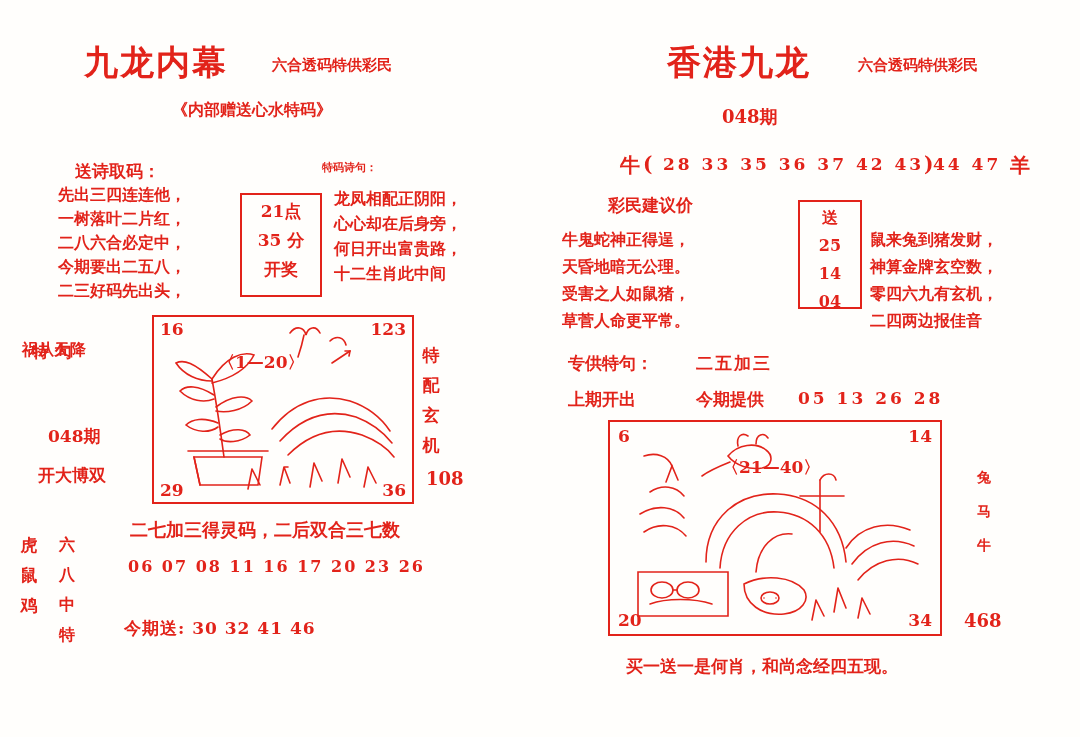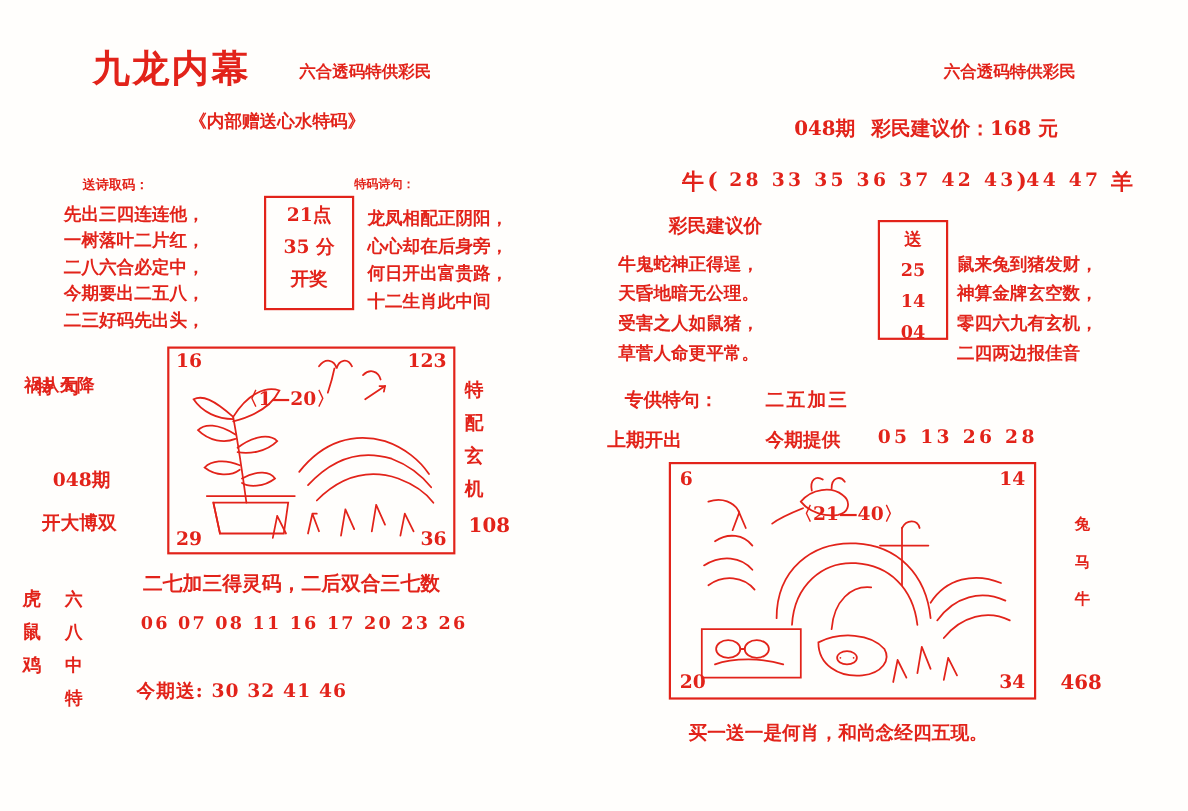--- a/index.html
+++ b/index.html
@@ -39,24 +39,24 @@
     font-weight:bold;
   }
   .box{
     border:2px solid #e2231a;
   }
   
   #l-title{position:absolute;left:84px;top:40px;font-size:34px;}
   #l-slogan{position:absolute;left:272px;top:56px;font-size:15px;}
   #l-quote{position:absolute;left:172px;top:100px;font-size:16px;}
 
-  #l-poem-head{position:absolute;left:75px;top:160px;font-size:12px;}
+  #l-poem-head{position:absolute;left:75px;top:160px;font-size:17px;}
   #l-poem{position:absolute;left:58px;top:183px;font-size:16px;line-height:24px;}
 
-  #l-draw-box{position:absolute;left:240px;top:178px;width:78px;height:100px;}
+  #l-draw-box{position:absolute;left:240px;top:193px;width:78px;height:100px;}
   #l-draw-box .ln{font-size:17px;line-height:25px;text-align:center;padding-top:4px;}
 
   #l-tema-head{position:absolute;left:322px;top:160px;font-size:11px;}
   #l-tema{position:absolute;left:334px;top:186px;font-size:16px;line-height:25px;}
 
   #l-teju{position:absolute;left:32px;top:312px;font-size:17px;margin-top:28px;}
   #l-teju2{position:absolute;left:22px;top:340px;font-size:16px;}
   #l-period{position:absolute;left:48px;top:425px;font-size:17px;}
   #l-period2{position:absolute;left:38px;top:464px;font-size:17px;}
 
@@ -93,21 +93,21 @@
   #r-poem-head{position:absolute;left:68px;top:194px;font-size:17px;}
   #r-poem{position:absolute;left:22px;top:226px;font-size:16px;line-height:27px;}
 
   #r-song-box{position:absolute;left:258px;top:200px;width:60px;height:105px;}
   #r-song-box .ln{font-size:16px;line-height:25px;text-align:center;padding-top:3px;}
 
   #r-right-poem{position:absolute;left:330px;top:226px;font-size:16px;line-height:27px;}
 
   #r-zg{position:absolute;left:28px;top:352px;font-size:17px;}
   #r-zgv{position:absolute;left:156px;top:352px;font-size:17px;letter-spacing:2px;}
-  #r-prev{position:absolute;left:12px;top:388px;font-size:17px;}
+  #r-prev{position:absolute;left:28px;top:388px;font-size:17px;}
   #r-cur{position:absolute;left:156px;top:388px;font-size:17px;}
   #r-curnums{position:absolute;left:258px;top:388px;font-size:17px;letter-spacing:3px;}
 
   #r-pic{position:absolute;left:68px;top:420px;width:330px;height:212px;}
   #r-pic .corner{position:absolute;font-size:17px;}
   #rp1{left:8px;top:4px;}
   #rp2{right:8px;top:4px;}
   #rp3{left:8px;bottom:4px;}
   #rp4{right:8px;bottom:4px;}
   #rp-cc{left:112px;top:34px;font-size:15px;}
@@ -206,23 +206,23 @@
       <div class="corner hand red" id="l-cc">〈1—20〉</div>
     </div>
 
     <div id="l-line1" class="hand red">二七加三得灵码，二后双合三七数</div>
     <div id="l-nums" class="num red">06  07  08  11  16  17  20  23  26</div>
     <div id="l-send" class="hand red">今期送:  30  32  41  46</div>
   </div>
 
   <div class="col right">
 
+    <div id="r-title" class="ttl red">香港九龙</div>
     <div id="r-slogan" class="sub red">六合透码特供彩民</div>
     <div id="r-period" class="hand red">048期</div>
-    <div id="r-price" class="hand red">彩民建议价：168 元</div>
 
     <div id="r-zodiac-l" class="hand red">牛</div>
     <div id="r-bracket" class="hand red">(</div>
     <div id="r-nums" class="num red">28  33  35  36  37  42  43  44  47</div>
     <div id="r-bracket2" class="hand red">)</div>
     <div id="r-zodiac-r" class="hand red">羊</div>
 
     <div id="r-poem-head" class="hand red">彩民建议价</div>
     <div id="r-poem" class="hand red">
       <div>牛鬼蛇神正得逞，</div>

